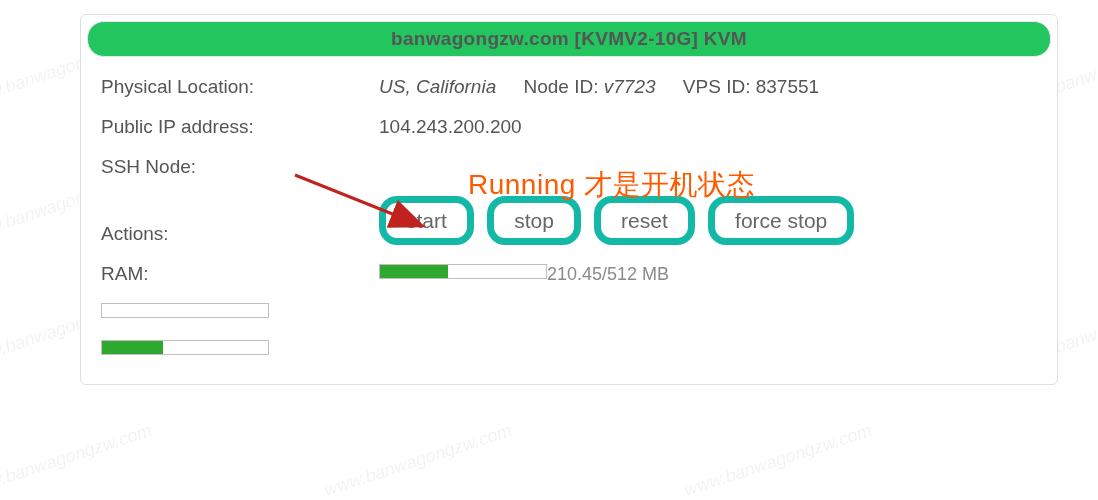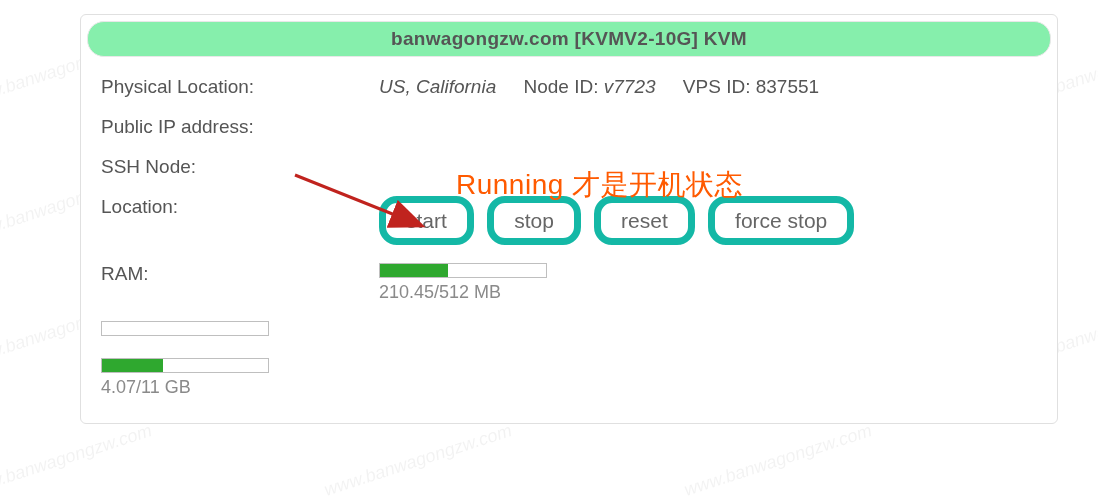--- a/index.html
+++ b/index.html
@@ -28,35 +28,35 @@
       left: 80px;
       right: 40px;
       border: 1px solid #e0e0e0;
       border-radius: 6px;
       background: #fff;
       z-index: 1;
     }
     .panel-header {
       margin: 6px;
       padding: 6px 10px;
-      background: #86efac;
+      background: #22c55e;
       border: 1px solid #e8e8e8;
       border-radius: 17px;
       text-align: center;
       color: #555;
       font-size: 19px;
       font-weight: 600;
       letter-spacing: 0.3px;
     }
     .panel-body {
       padding: 4px 20px 16px 20px;
     }
     .row {
       display: flex;
-      align-items: flex-start;
+      align-items: flex-end;
       padding: 9px 0;
     }
     .label-col {
       width: 278px;
       color: #555;
       font-size: 19px;
     }
     .value-col {
       flex: 1;
       color: #555;
@@ -74,21 +74,21 @@
       border: 7px solid #14b8a6;
       border-radius: 18px;
       background: #ffffff;
       color: #666;
       font-size: 21px;
       cursor: pointer;
       line-height: 1.2;
     }
     .meter-block {
       display: flex;
-      flex-direction: column;
+      flex-direction: row;
     }
     .meter-bar {
       width: 168px;
       height: 15px;
       border: 1px solid #bfbfbf;
       background: #ffffff;
       position: relative;
       margin-bottom: 4px;
     }
     .meter-fill {
@@ -96,21 +96,21 @@
       top: 0; left: 0; bottom: 0;
       background: #2fa82f;
     }
     .meter-text {
       color: #8a8a8a;
       font-size: 18px;
     }
     .annotation {
       position: absolute;
       top: 166px;
-      left: 456px;
+      left: 468px;
       color: #ff5a00;
       font-size: 28px;
       font-weight: 400;
       z-index: 3;
       letter-spacing: 0.5px;
     }
     .arrow-svg {
       position: absolute;
       top: 170px;
       left: 290px;
@@ -146,29 +146,30 @@
         <span class="hdr-value">US, California</span>
         <span>Node ID:</span>
         <span class="hdr-value">v7723</span>
         <span>VPS ID:</span>
         <span>837551</span>
       </div>
     </div>
 
     <div class="row">
       <div class="label-col">Public IP address:</div>
+      <div class="value-col">104.243.200.200</div>
     </div>
 
     <div class="row">
       <div class="label-col">SSH Node:</div>
     </div>
 
 
     <div class="row">
-      <div class="label-col">Location:</div>
+      <div class="label-col">Actions:</div>
       <div class="value-col">
         <button class="btn">start</button>
         <button class="btn">stop</button>
         <button class="btn">reset</button>
         <button class="btn">force stop</button>
       </div>
     </div>
 
     <div class="row">
       <div class="label-col">RAM:</div>
@@ -191,21 +192,20 @@
         </div>
       </div>
     </div>
 
     <div class="row">
       <div class="value-col">
         <div class="meter-block">
           <div class="meter-bar">
             <div class="meter-fill" style="width:37%"></div>
           </div>
-          <div class="meter-text">4.07/11 GB</div>
         </div>
       </div>
     </div>
 
   </div>
 </div>
 
 <div class="annotation">Running 才是开机状态</div>
 
 <svg class="arrow-svg" width="150" height="70">

